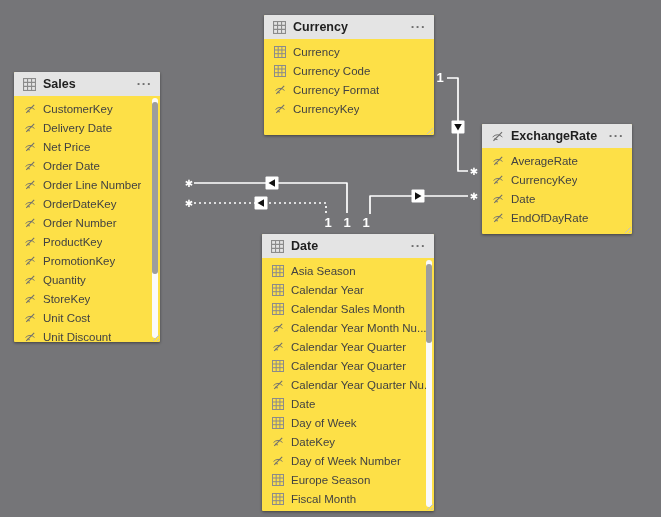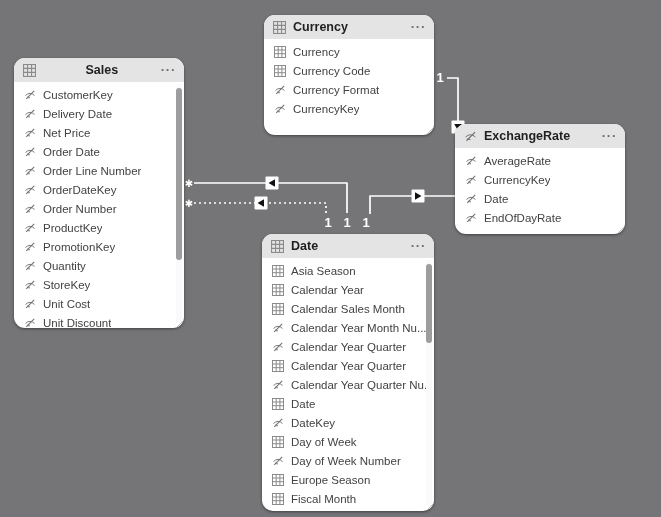--- a/index.html
+++ b/index.html
@@ -6,23 +6,23 @@
   #canvas{
     position:relative;
     width:661px;height:517px;
     background:#757578;
     overflow:hidden;
     font-family:"Liberation Sans","DejaVu Sans",sans-serif;
   }
   #rel-layer{position:absolute;left:0;top:0;width:661px;height:517px;}
   .table-card{
     position:absolute;
-    background:#ffffff;
+    background:#fde047;
     box-shadow:0 1px 3px rgba(0,0,0,.45);
-    border-radius:11px;
+    border-radius:1px;
     overflow:hidden;
   }
   .table-header{
     height:24px;
     background:#e4e4e4;
     display:flex;align-items:center;
     padding:0 8px 0 9px;
     box-sizing:border-box;
   }
   .table-title{
@@ -103,21 +103,21 @@
         <polyline points="447,78 458,78 458,171 468,171" class="rel-line"></polyline>
         <text x="474" y="174.5" text-anchor="middle" class="star-label">✱</text>
         <text x="440" y="82" text-anchor="middle" class="card-label">1</text>
         <g>
           <rect x="451.5" y="120.5" width="13" height="13" fill="#ffffff" rx="1"></rect>
           <polygon points="458,130.5 454.2,124 461.8,124" fill="#111111"></polygon>
         </g>
       </g>
     </svg>
   <div id="tables-layer">
-      <div class="table-card" style="left: 14px; top: 58px; width: 170px; height: 270px; text-align: center;">
+      <div class="table-card" style="left: 14px; top: 72px; width: 146px; height: 270px;">
         <div class="table-header">
           <span class="icon">
             <svg width="13" height="13" viewBox="0 0 12 12">
               <g fill="none" stroke="#8b8b8b" stroke-width="1">
                 <rect x="0.5" y="0.5" width="11" height="11"></rect>
                 <line x1="0.5" y1="4" x2="11.5" y2="4"></line>
                 <line x1="0.5" y1="7.7" x2="11.5" y2="7.7"></line>
                 <line x1="4.2" y1="0.5" x2="4.2" y2="11.5"></line>
                 <line x1="7.9" y1="0.5" x2="7.9" y2="11.5"></line>
               </g>
@@ -354,21 +354,21 @@
                   <path d="M4.2,10.6 Q5.5,11.8 8,11.8" stroke-width="1.2"></path>
                   <line x1="3" y1="13.2" x2="13.6" y2="2.6" stroke-width="1.4"></line>
                 </g>
               </svg>
             </span>
             <span class="field-label">CurrencyKey</span>
           </div>
         </div>
         <div class="resize-handle"></div>
       </div>
-      <div class="table-card" style="left: 455px; top: 124px; width: 170px; height: 110px;">
+      <div class="table-card" style="left: 482px; top: 124px; width: 150px; height: 110px;">
         <div class="table-header">
           <span class="icon">
             <svg width="13" height="13" viewBox="0 0 16 16">
               <g stroke="#6f6f6f" fill="none">
                 <path d="M2,8.6 Q8,3 14,8.6" stroke-width="1.2"></path>
                 <path d="M4.2,10.6 Q5.5,11.8 8,11.8" stroke-width="1.2"></path>
                 <line x1="3" y1="13.2" x2="13.6" y2="2.6" stroke-width="1.4"></line>
               </g>
             </svg>
           </span>
@@ -545,43 +545,43 @@
                   <line x1="0.5" y1="7.7" x2="11.5" y2="7.7"></line>
                   <line x1="4.2" y1="0.5" x2="4.2" y2="11.5"></line>
                   <line x1="7.9" y1="0.5" x2="7.9" y2="11.5"></line>
                 </g>
               </svg>
             </span>
             <span class="field-label">Date</span>
           </div>
           <div class="field-row">
             <span class="icon">
+              <svg width="12" height="12" viewBox="0 0 12 12">
+                <g fill="none" stroke="#8b8b8b" stroke-width="1">
+                  <rect x="0.5" y="0.5" width="11" height="11"></rect>
+                  <line x1="0.5" y1="4" x2="11.5" y2="4"></line>
+                  <line x1="0.5" y1="7.7" x2="11.5" y2="7.7"></line>
+                  <line x1="4.2" y1="0.5" x2="4.2" y2="11.5"></line>
+                  <line x1="7.9" y1="0.5" x2="7.9" y2="11.5"></line>
+                </g>
+              </svg>
+            </span>
+            <span class="field-label">Day of Week</span>
+          </div>
+          <div class="field-row">
+            <span class="icon">
               <svg width="12" height="12" viewBox="0 0 16 16">
                 <g stroke="#6f6f6f" fill="none">
                   <path d="M2,8.6 Q8,3 14,8.6" stroke-width="1.2"></path>
                   <path d="M4.2,10.6 Q5.5,11.8 8,11.8" stroke-width="1.2"></path>
                   <line x1="3" y1="13.2" x2="13.6" y2="2.6" stroke-width="1.4"></line>
                 </g>
               </svg>
             </span>
             <span class="field-label">DateKey</span>
-          </div>
-          <div class="field-row">
-            <span class="icon">
-              <svg width="12" height="12" viewBox="0 0 12 12">
-                <g fill="none" stroke="#8b8b8b" stroke-width="1">
-                  <rect x="0.5" y="0.5" width="11" height="11"></rect>
-                  <line x1="0.5" y1="4" x2="11.5" y2="4"></line>
-                  <line x1="0.5" y1="7.7" x2="11.5" y2="7.7"></line>
-                  <line x1="4.2" y1="0.5" x2="4.2" y2="11.5"></line>
-                  <line x1="7.9" y1="0.5" x2="7.9" y2="11.5"></line>
-                </g>
-              </svg>
-            </span>
-            <span class="field-label">Day of Week</span>
           </div>
           <div class="field-row">
             <span class="icon">
               <svg width="12" height="12" viewBox="0 0 16 16">
                 <g stroke="#6f6f6f" fill="none">
                   <path d="M2,8.6 Q8,3 14,8.6" stroke-width="1.2"></path>
                   <path d="M4.2,10.6 Q5.5,11.8 8,11.8" stroke-width="1.2"></path>
                   <line x1="3" y1="13.2" x2="13.6" y2="2.6" stroke-width="1.4"></line>
                 </g>
               </svg>

